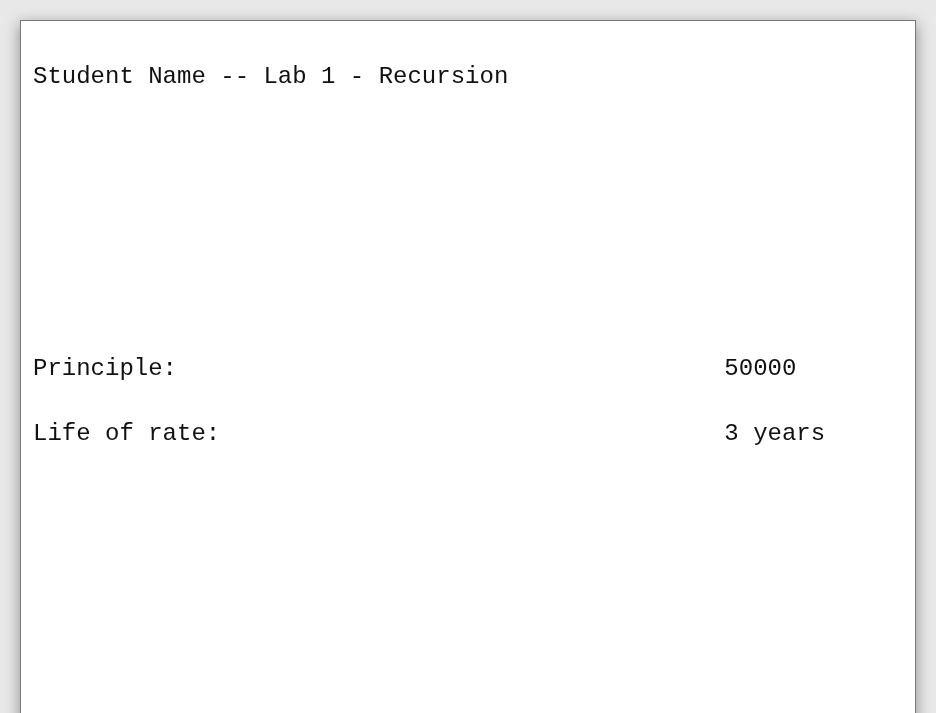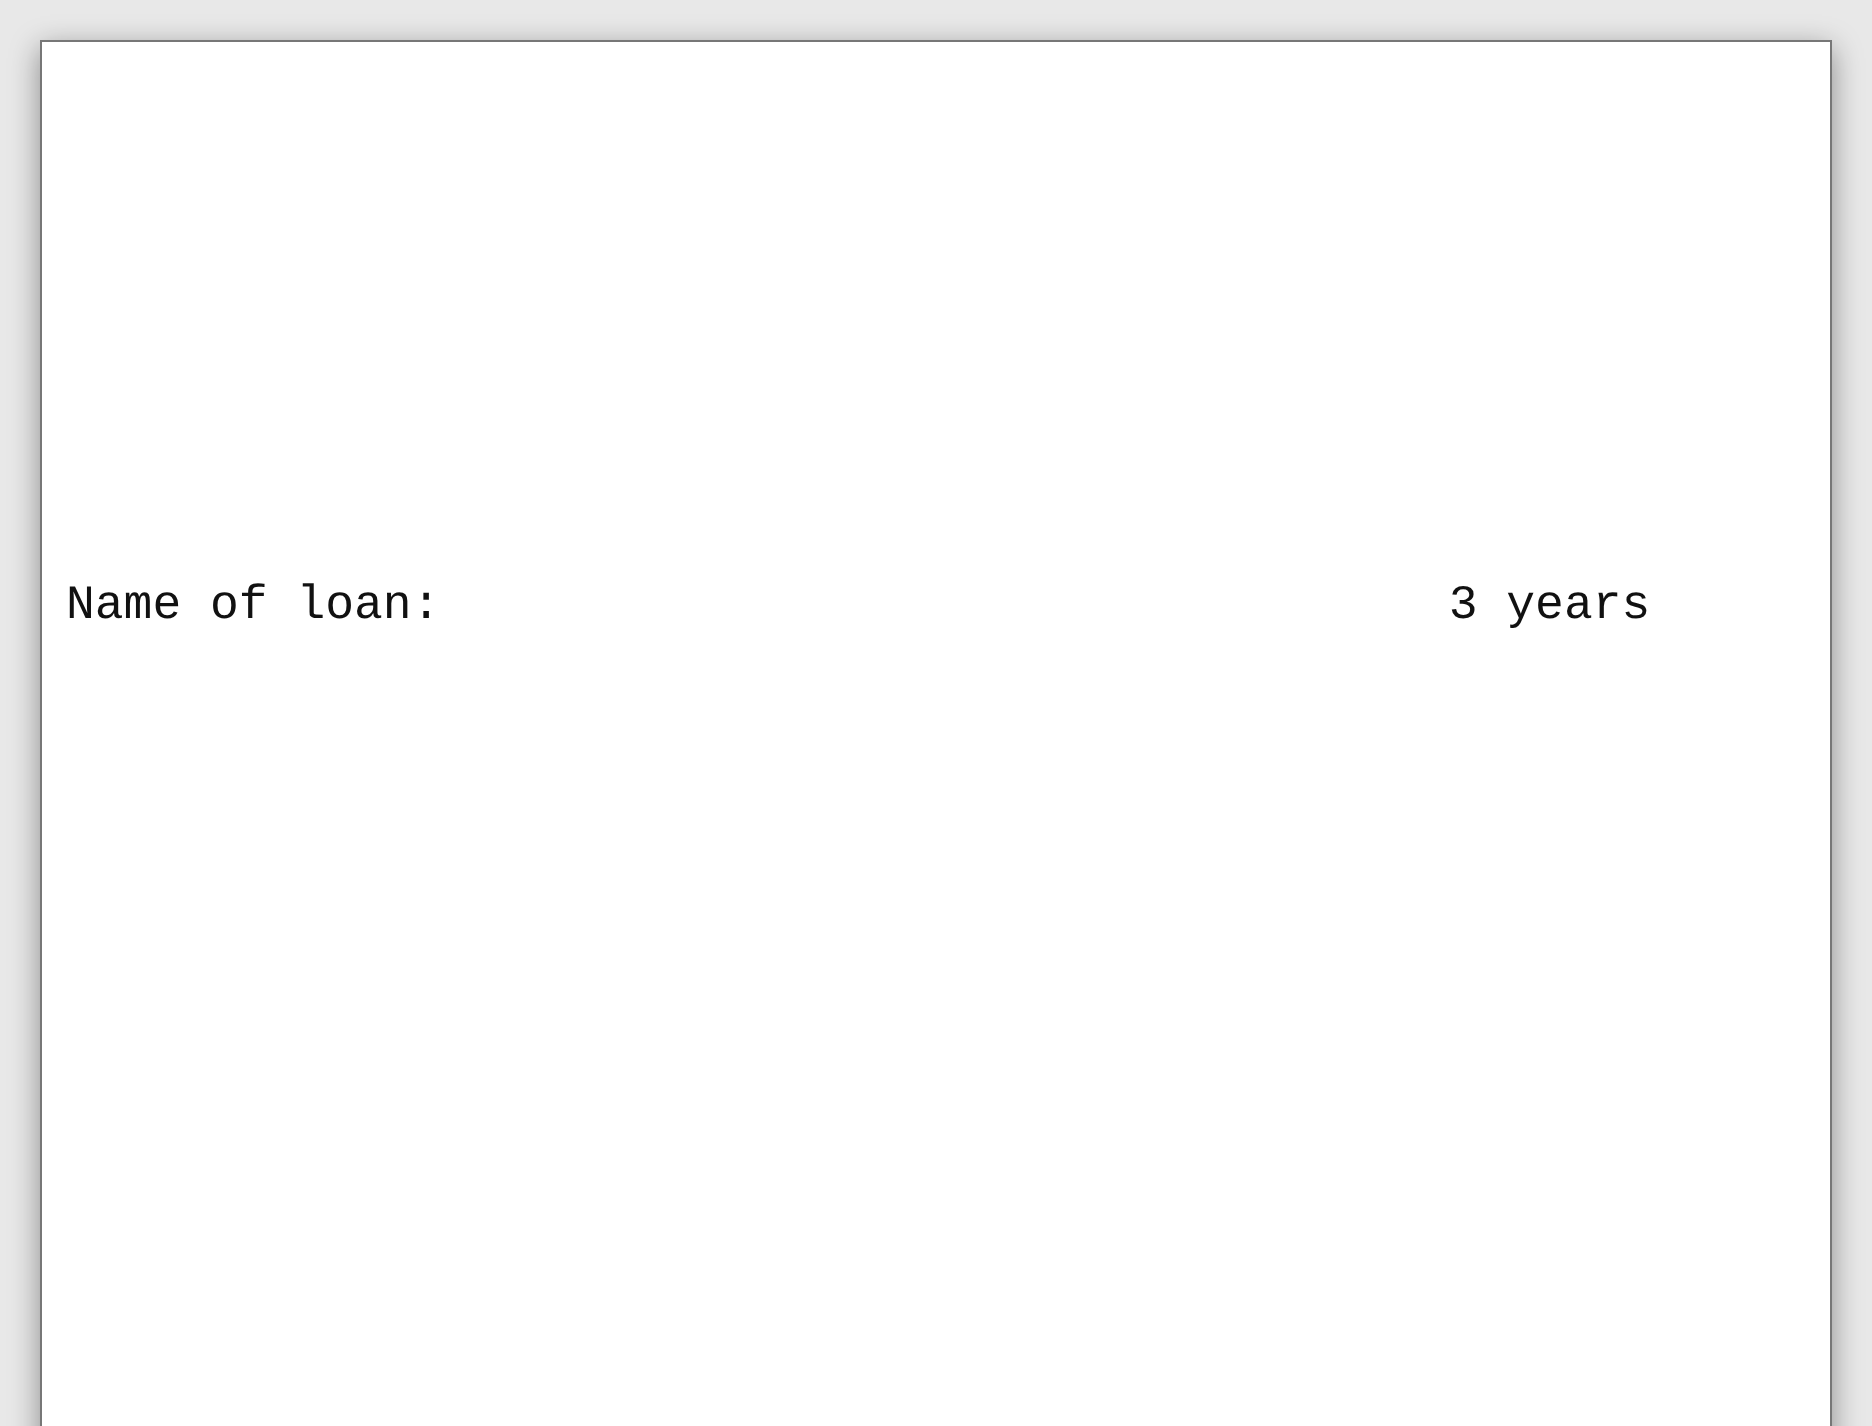--- a/index.html
+++ b/index.html
@@ -24,25 +24,27 @@
       white-space: pre;
     }
     .line {
       display: block;
     }
   </style>
 </head>
 <body>
 
 <div class="terminal">
+<span class="line">Student Name -- Lab 1 - Recursion</span>
 <span class="line"> </span>
 <span class="line"> </span>
 <span class="line"> </span>
 <div class="summary-block">
-<span class="line"><span>Name of loan:</span>                                   <span>3 years</span></span>
+<span class="line"><span>Principle:</span>                                      <span>50000</span></span>
+<span class="line"><span>Life of rate:</span>                                   <span>3 years</span></span>
 </div>
 <span class="line"> </span>
 
 
 
 
 
 
 
 

